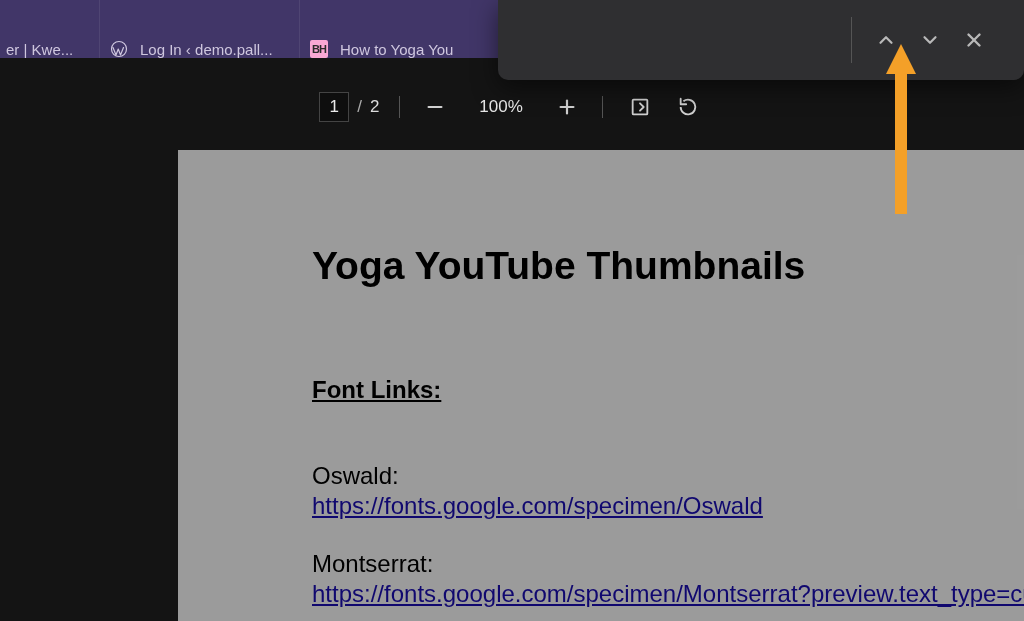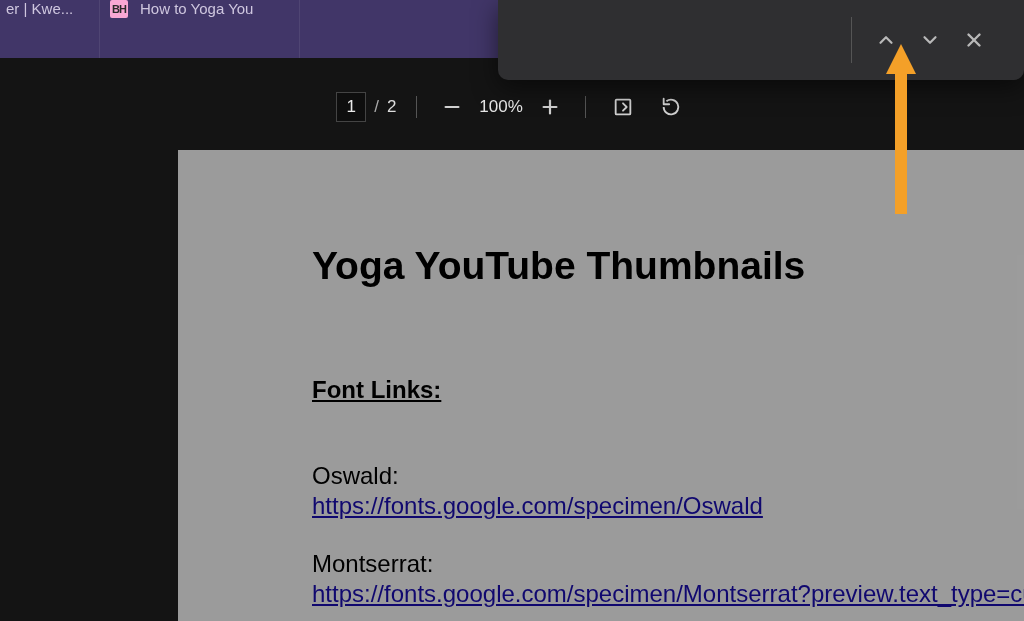--- a/index.html
+++ b/index.html
@@ -8,21 +8,21 @@
 
     
     .tabstrip {
       position: absolute; left: 0; top: 0; width: 1024px; height: 58px;
       background: #413668;
       display: flex; align-items: center;
       color: #cfc7df;
       font-size: 15px;
     }
     .tab {
-      display: flex; align-items: flex-start; height: 58px; padding: 0 16px 0 10px;
+      display: flex; align-items: flex-end; height: 58px; padding: 0 16px 0 10px;
       border-right: 1px solid rgba(255,255,255,0.08);
       white-space: nowrap; overflow: hidden;
     }
     .tab .favicon { width: 18px; height: 18px; margin-right: 12px; display: inline-flex; align-items: center; justify-content: center; flex-shrink: 0; }
     .tab .label { overflow: hidden; text-overflow: ellipsis; }
     .tab0 { width: 100px; padding-left: 6px; }
     .tab1 { width: 200px; }
     .tab2 { width: 200px; }
 
     
@@ -68,21 +68,21 @@
       background: #0e0e0e; border: 1px solid #444;
       color: #eaeaea; text-align: center; font-size: 17px; line-height: 28px;
     }
     .page-sep { margin: 0 8px; color: #aaa; }
     .total-pages { color: #ddd; }
     .vsep { width: 1px; height: 22px; background: #555; margin: 0 20px; }
     .zoom-btn {
       width: 30px; height: 30px; display: inline-flex; align-items: center; justify-content: center;
       color: #d0d0d0; cursor: pointer;
     }
-    .zoom-pct { margin: 0 12px; color: #e6e6e6; font-size: 17px; }
+    .zoom-pct { margin: 0 29px; color: #e6e6e6; font-size: 17px; }
     .tool-btn {
       width: 34px; height: 34px; display: inline-flex; align-items: center; justify-content: center;
       color: #d0d0d0; cursor: pointer;
     }
     .tool-btn svg, .zoom-btn svg { width: 22px; height: 22px; }
     .tool-gap { width: 14px; }
 
     
     .pdf-page {
       position: absolute;
@@ -121,20 +121,29 @@
     .annotation-arrow svg { width: 30px; height: 170px; overflow: visible; }
   </style>
 </head>
 <body>
 
 <div class="viewport">
 
   <div class="tabstrip">
     <div class="tab tab0">
       <span class="label">er | Kwe...</span>
+    </div>
+    <div class="tab tab1">
+      <span class="favicon">
+        <svg viewBox="0 0 24 24" fill="none" stroke="#cfc7df" stroke-width="1.6">
+            <circle cx="12" cy="12" r="10"></circle>
+            <path d="M4 10l4 10 3-8 3 8 4-10" stroke-linecap="round" stroke-linejoin="round"></path>
+          </svg>
+      </span>
+      <span class="label">Log In ‹ demo.pall...</span>
     </div>
     <div class="tab tab2">
       <span class="favicon" style="font-weight:700;font-size:11px;letter-spacing:-1px;background:#f9a8d4;color:#2b2b2b;border-radius:2px;padding:1px 2px;">BH</span>
       <span class="label">How to Yoga You</span>
     </div>
   </div>
 
   <div class="darkzone"></div>
 
   <div class="pdf-page">

